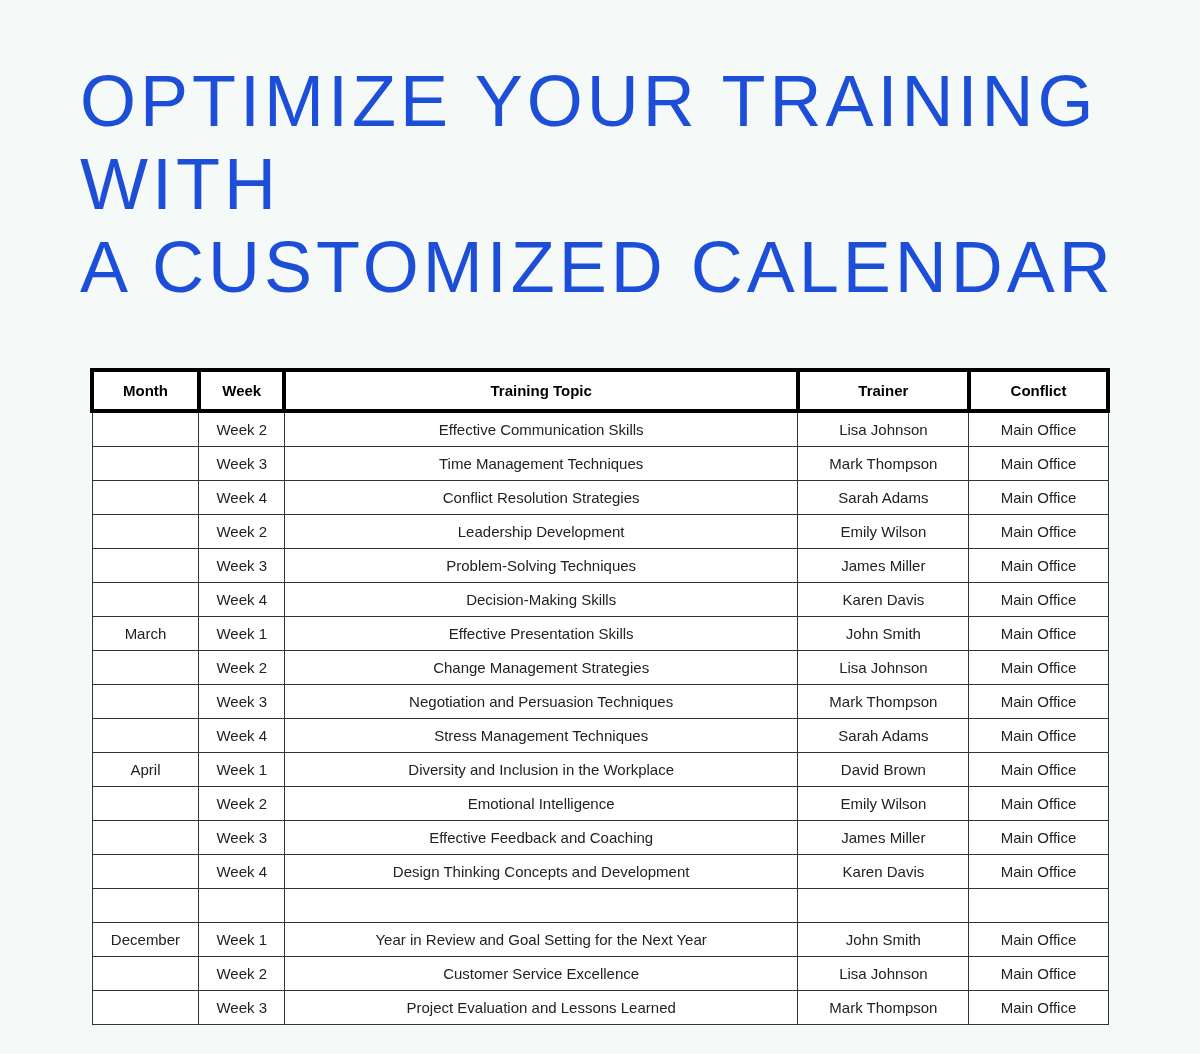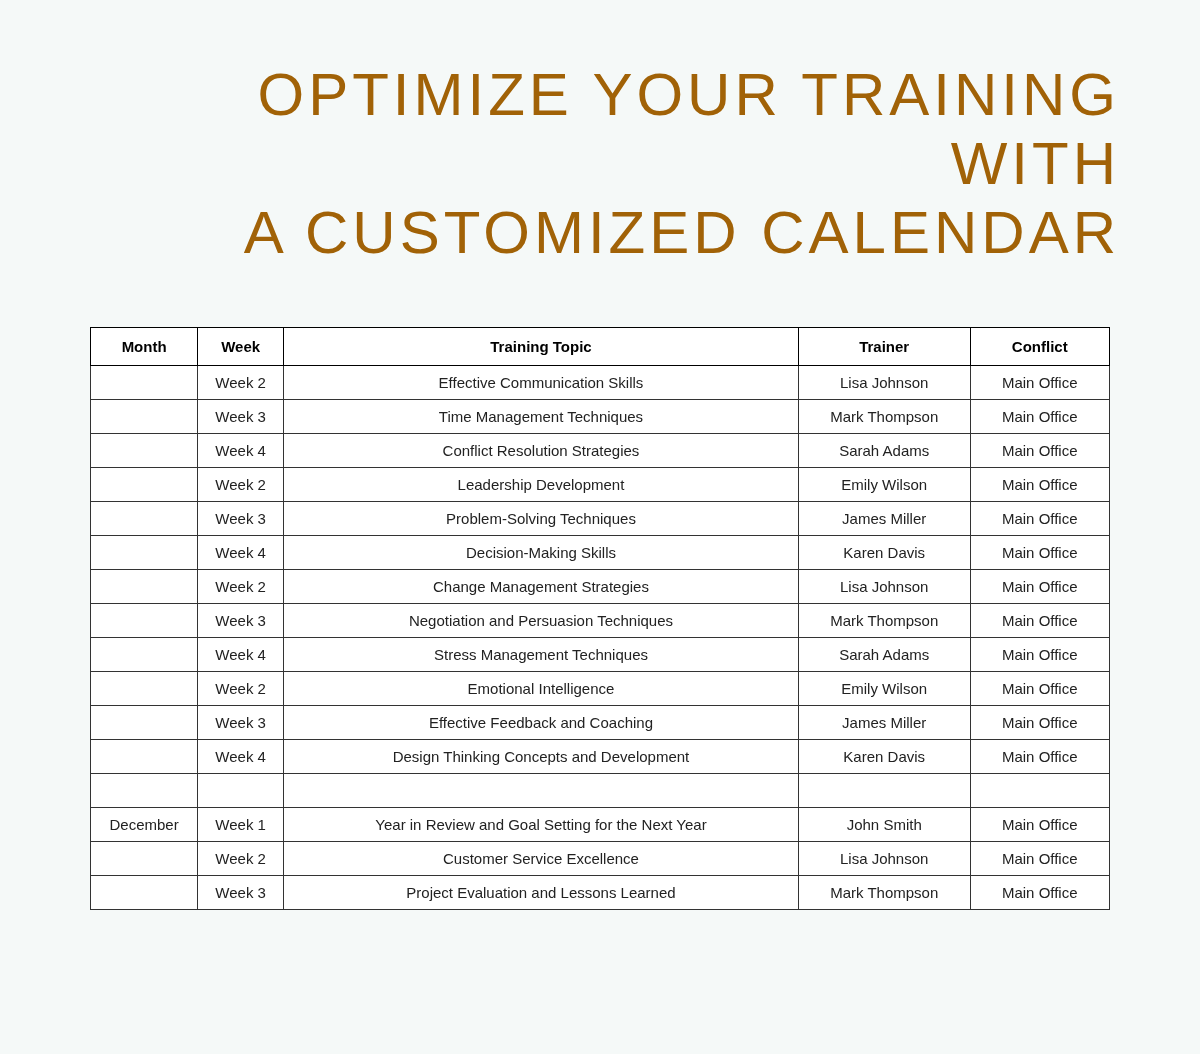--- a/index.html
+++ b/index.html
@@ -13,23 +13,23 @@
       font-family: Arial, sans-serif;
       width: 1200px;
       min-height: 1054px;
       display: flex;
       flex-direction: column;
       align-items: center;
       padding: 60px 80px;
     }
 
     .hero-title {
-      text-align: right;
-      color: #a16207;
-      font-size: 60px;
+      text-align: left;
+      color: #1d4ed8;
+      font-size: 72px;
       font-weight: 300;
       letter-spacing: 4px;
       text-transform: uppercase;
       line-height: 1.15;
       margin-bottom: 60px;
       font-family: Arial, sans-serif;
     }
 
     .table-wrapper {
       width: 100%;
@@ -37,21 +37,21 @@
     }
 
     table {
       width: 100%;
       border-collapse: collapse;
       background-color: #fff;
       font-size: 15px;
     }
 
     thead tr th {
-      border: 1px solid #000000;
+      border: 4px solid #000000;
       padding: 10px 14px;
       font-weight: bold;
       text-align: center;
       background-color: #fff;
     }
 
     tbody tr td {
       border: 1px solid #333;
       padding: 8px 14px;
       text-align: center;
@@ -139,38 +139,52 @@
           <td>Main Office</td>
         </tr>
         <tr>
           <td class="month-cell"></td>
           <td>Week 4</td>
           <td>Decision-Making Skills</td>
           <td>Karen Davis</td>
           <td>Main Office</td>
         </tr>
         <tr>
+          <td class="month-cell">March</td>
+          <td>Week 1</td>
+          <td>Effective Presentation Skills</td>
+          <td>John Smith</td>
+          <td>Main Office</td>
+        </tr>
+        <tr>
           <td class="month-cell"></td>
           <td>Week 2</td>
           <td>Change Management Strategies</td>
           <td>Lisa Johnson</td>
           <td>Main Office</td>
         </tr>
         <tr>
           <td class="month-cell"></td>
           <td>Week 3</td>
           <td>Negotiation and Persuasion Techniques</td>
           <td>Mark Thompson</td>
           <td>Main Office</td>
         </tr>
         <tr>
           <td class="month-cell"></td>
           <td>Week 4</td>
           <td>Stress Management Techniques</td>
           <td>Sarah Adams</td>
+          <td>Main Office</td>
+        </tr>
+        <tr>
+          <td class="month-cell">April</td>
+          <td>Week 1</td>
+          <td>Diversity and Inclusion in the Workplace</td>
+          <td>David Brown</td>
           <td>Main Office</td>
         </tr>
         <tr>
           <td class="month-cell"></td>
           <td>Week 2</td>
           <td>Emotional Intelligence</td>
           <td>Emily Wilson</td>
           <td>Main Office</td>
         </tr>
         <tr>

